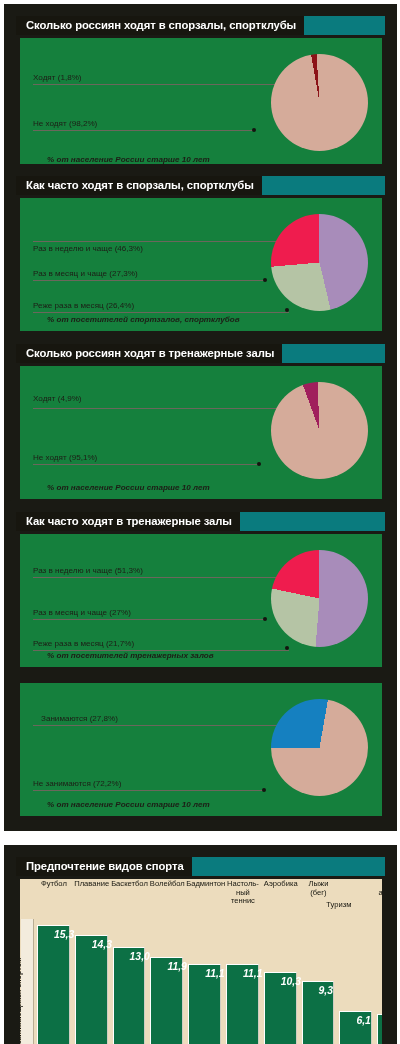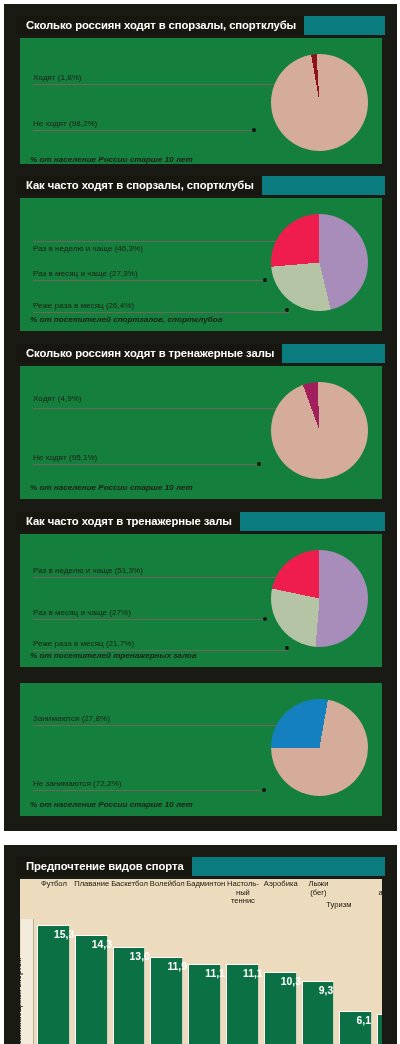--- a/index.html
+++ b/index.html
@@ -91,21 +91,21 @@
   }
   .callout-dot {
     position: absolute;
     width: 4px;
     height: 4px;
     border-radius: 50%;
     background: #14140f;
   }
   .footnote {
     position: absolute;
-    left: 10px;
+    left: 27px;
     bottom: 7px;
     font-size: 8.1px;
     font-style: italic;
     font-weight: bold;
     color: #1d1d16;
     white-space: nowrap;
   }
 
   
   #panel-bars { top: 845px; }
@@ -156,24 +156,25 @@
     bottom: 3px;
     background: #0c7045;
     border-top: 1px solid #ffffff;
     border-left: 1px solid #ffffff;
     border-right: 1px solid #cfcdc2;
   }
   .bar-val {
     position: absolute;
     left: 16px; right: 0;
     top: 3px;
-    text-align: center;
+    text-align: left;
     color: #ffffff;
     font-size: 10.4px;
     font-weight: bold;
+    font-style: italic;
   }
 </style>
 </head>
 <body>
 
 <div id="infographic">
 
   <div class="panel" id="panel-0" style="top:4px;">
     <div class="panel-header">
       <div class="panel-title">Сколько россиян ходят в спорзалы, спортклубы</div>
@@ -282,21 +283,21 @@
       <div class="pie-wrap">
         <div class="pie" style="background: conic-gradient(rgb(168, 140, 186) 0deg, rgb(168, 140, 186) 184.68deg, rgb(181, 196, 165) 184.68deg, rgb(181, 196, 165) 281.88deg, rgb(239, 28, 78) 281.88deg, rgb(239, 28, 78) 360deg);"></div>
       </div>
       <div class="footnote">% от посетителей тренажерных залов</div>
     </div>
   </div>
 
   <div class="panel" id="panel-4" style="top:668px;">
     <div class="panel-body">
       <div class="callout-line" style="top:42px;width:261px;"></div>
-      <div class="callout" style="top:29px;">
+      <div class="callout" style="top:29px;margin-left:8px;">
         <span class="callout-label">Занимаются (27,8%)</span>
       </div>
       <div class="callout-dot" style="left:271px;top:38px;"></div>
 
       <div class="callout-line" style="top:107px;width:232px;"></div>
       <div class="callout" style="top:94px;">
         <span class="callout-label">Не занимаются (72,2%)</span>
       </div>
       <div class="callout-dot" style="left:242px;top:105px;"></div>
 

